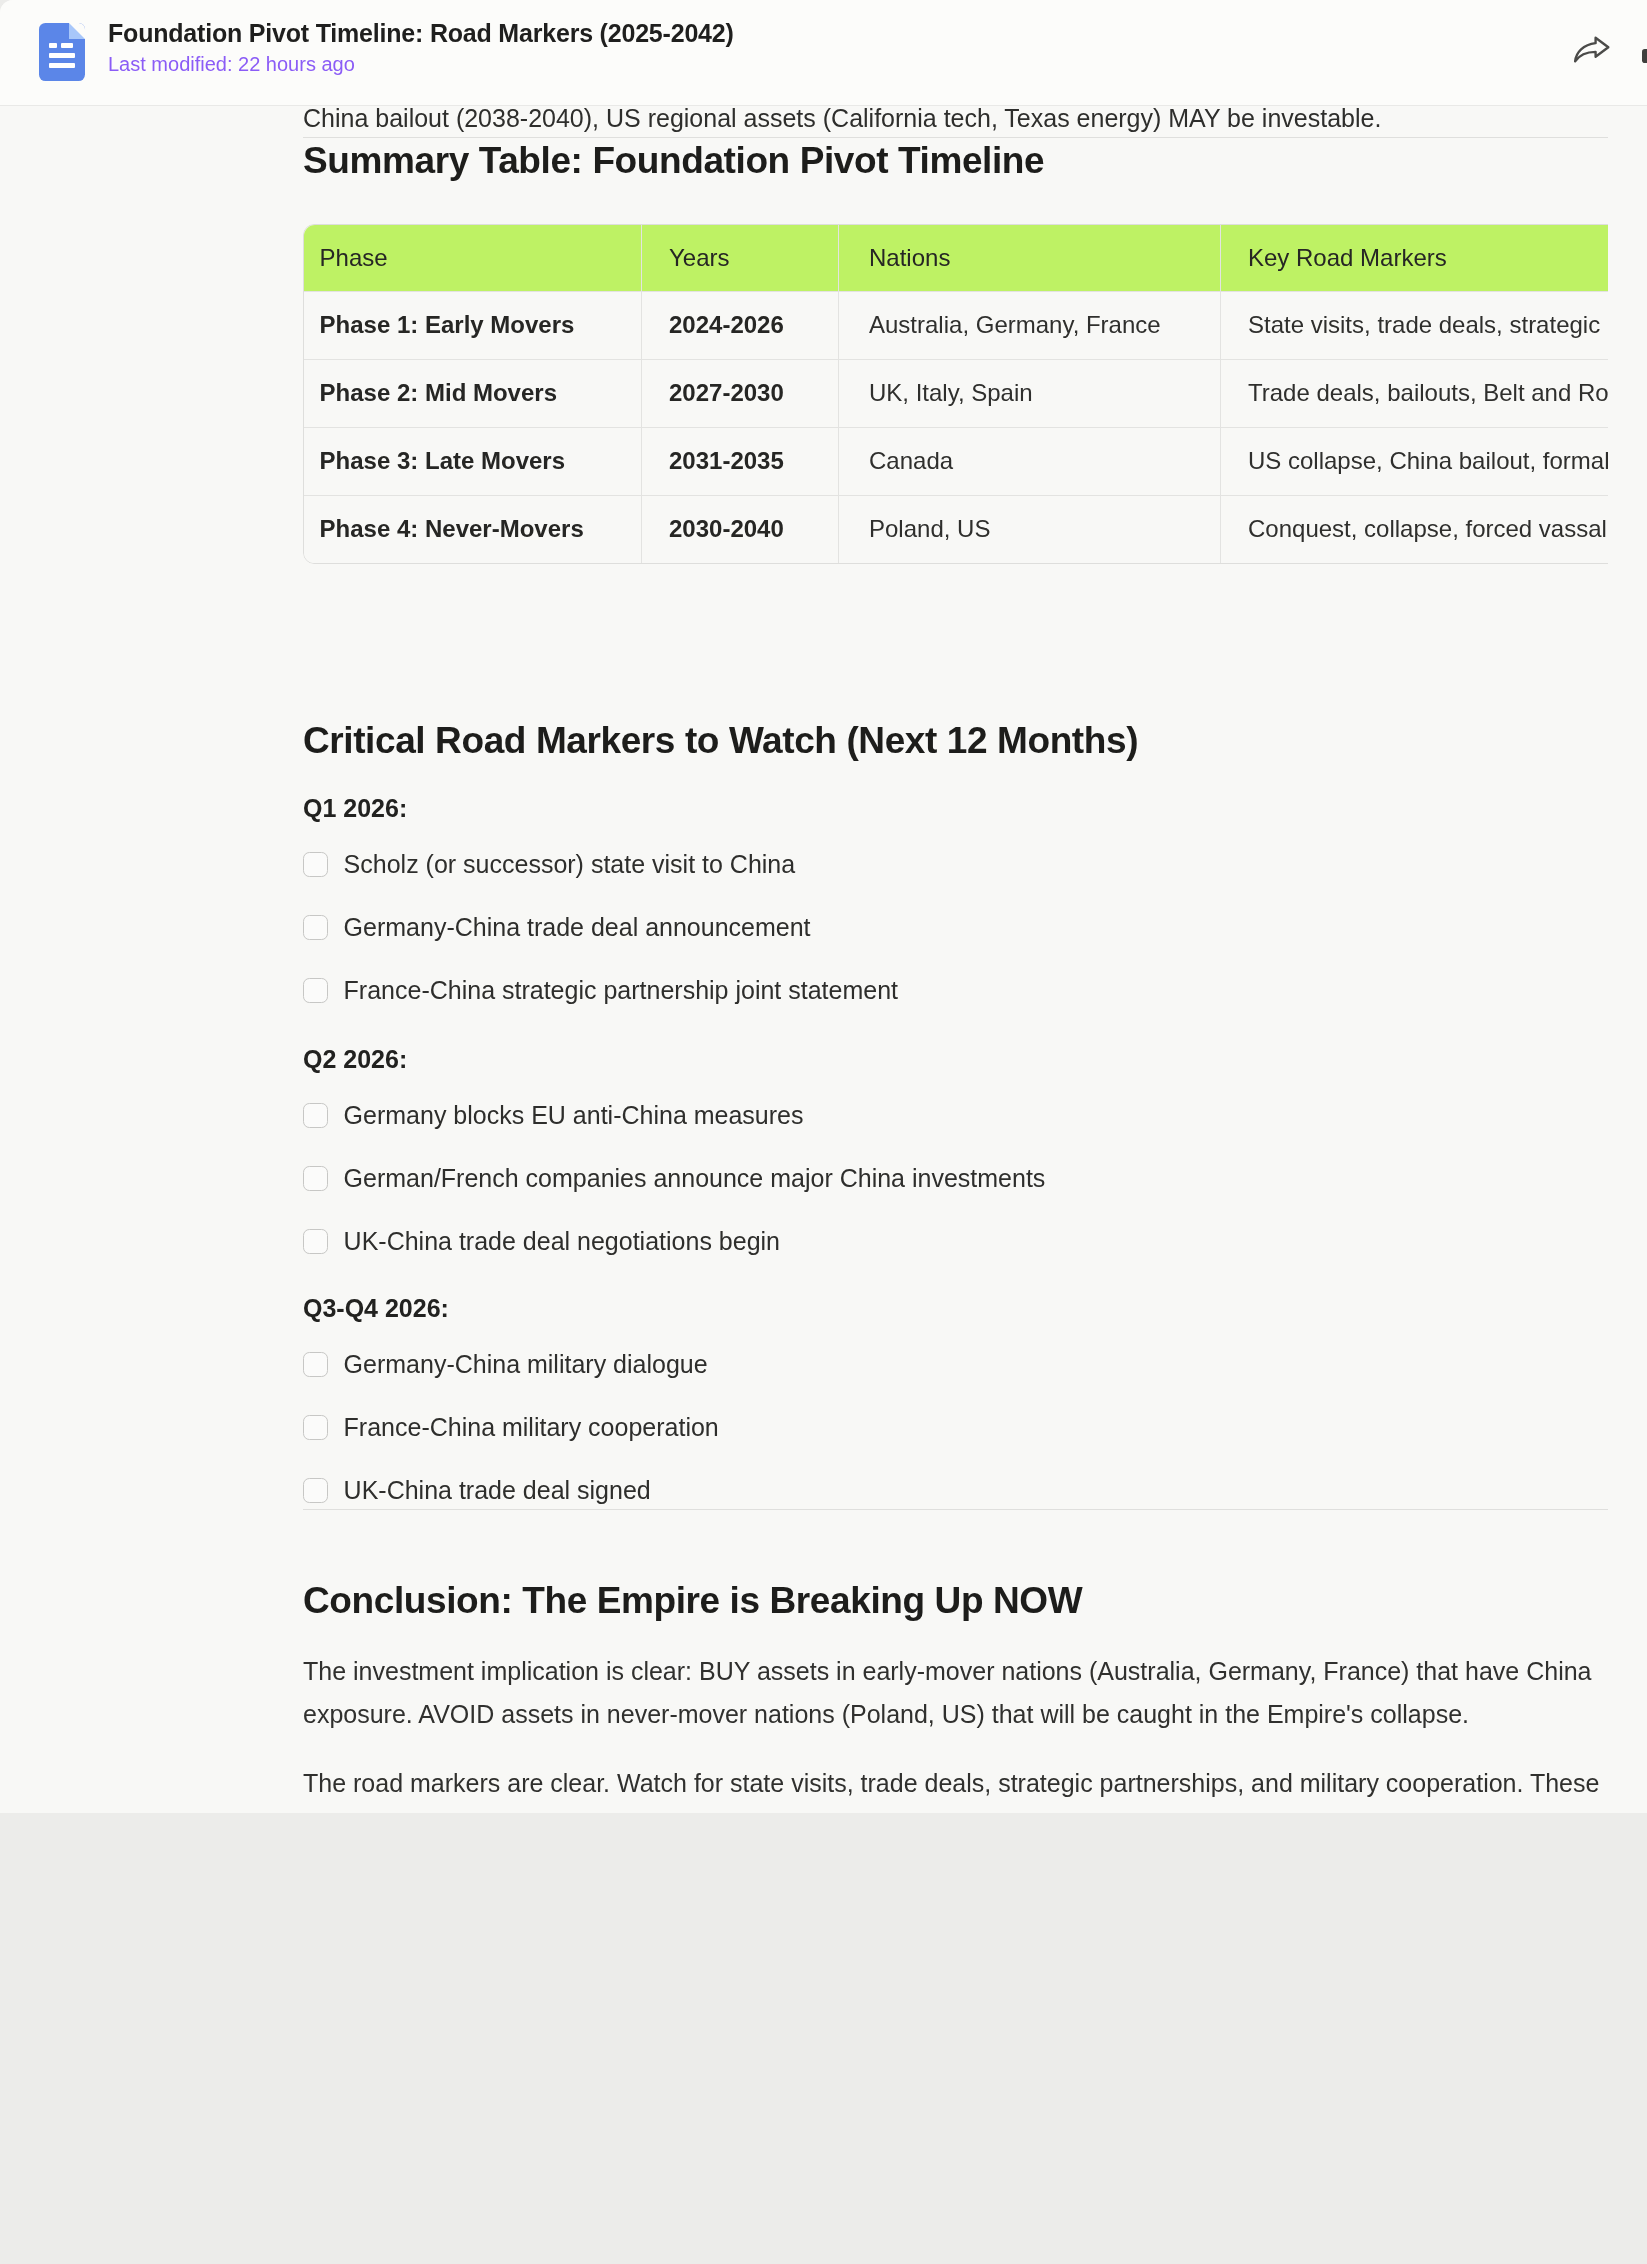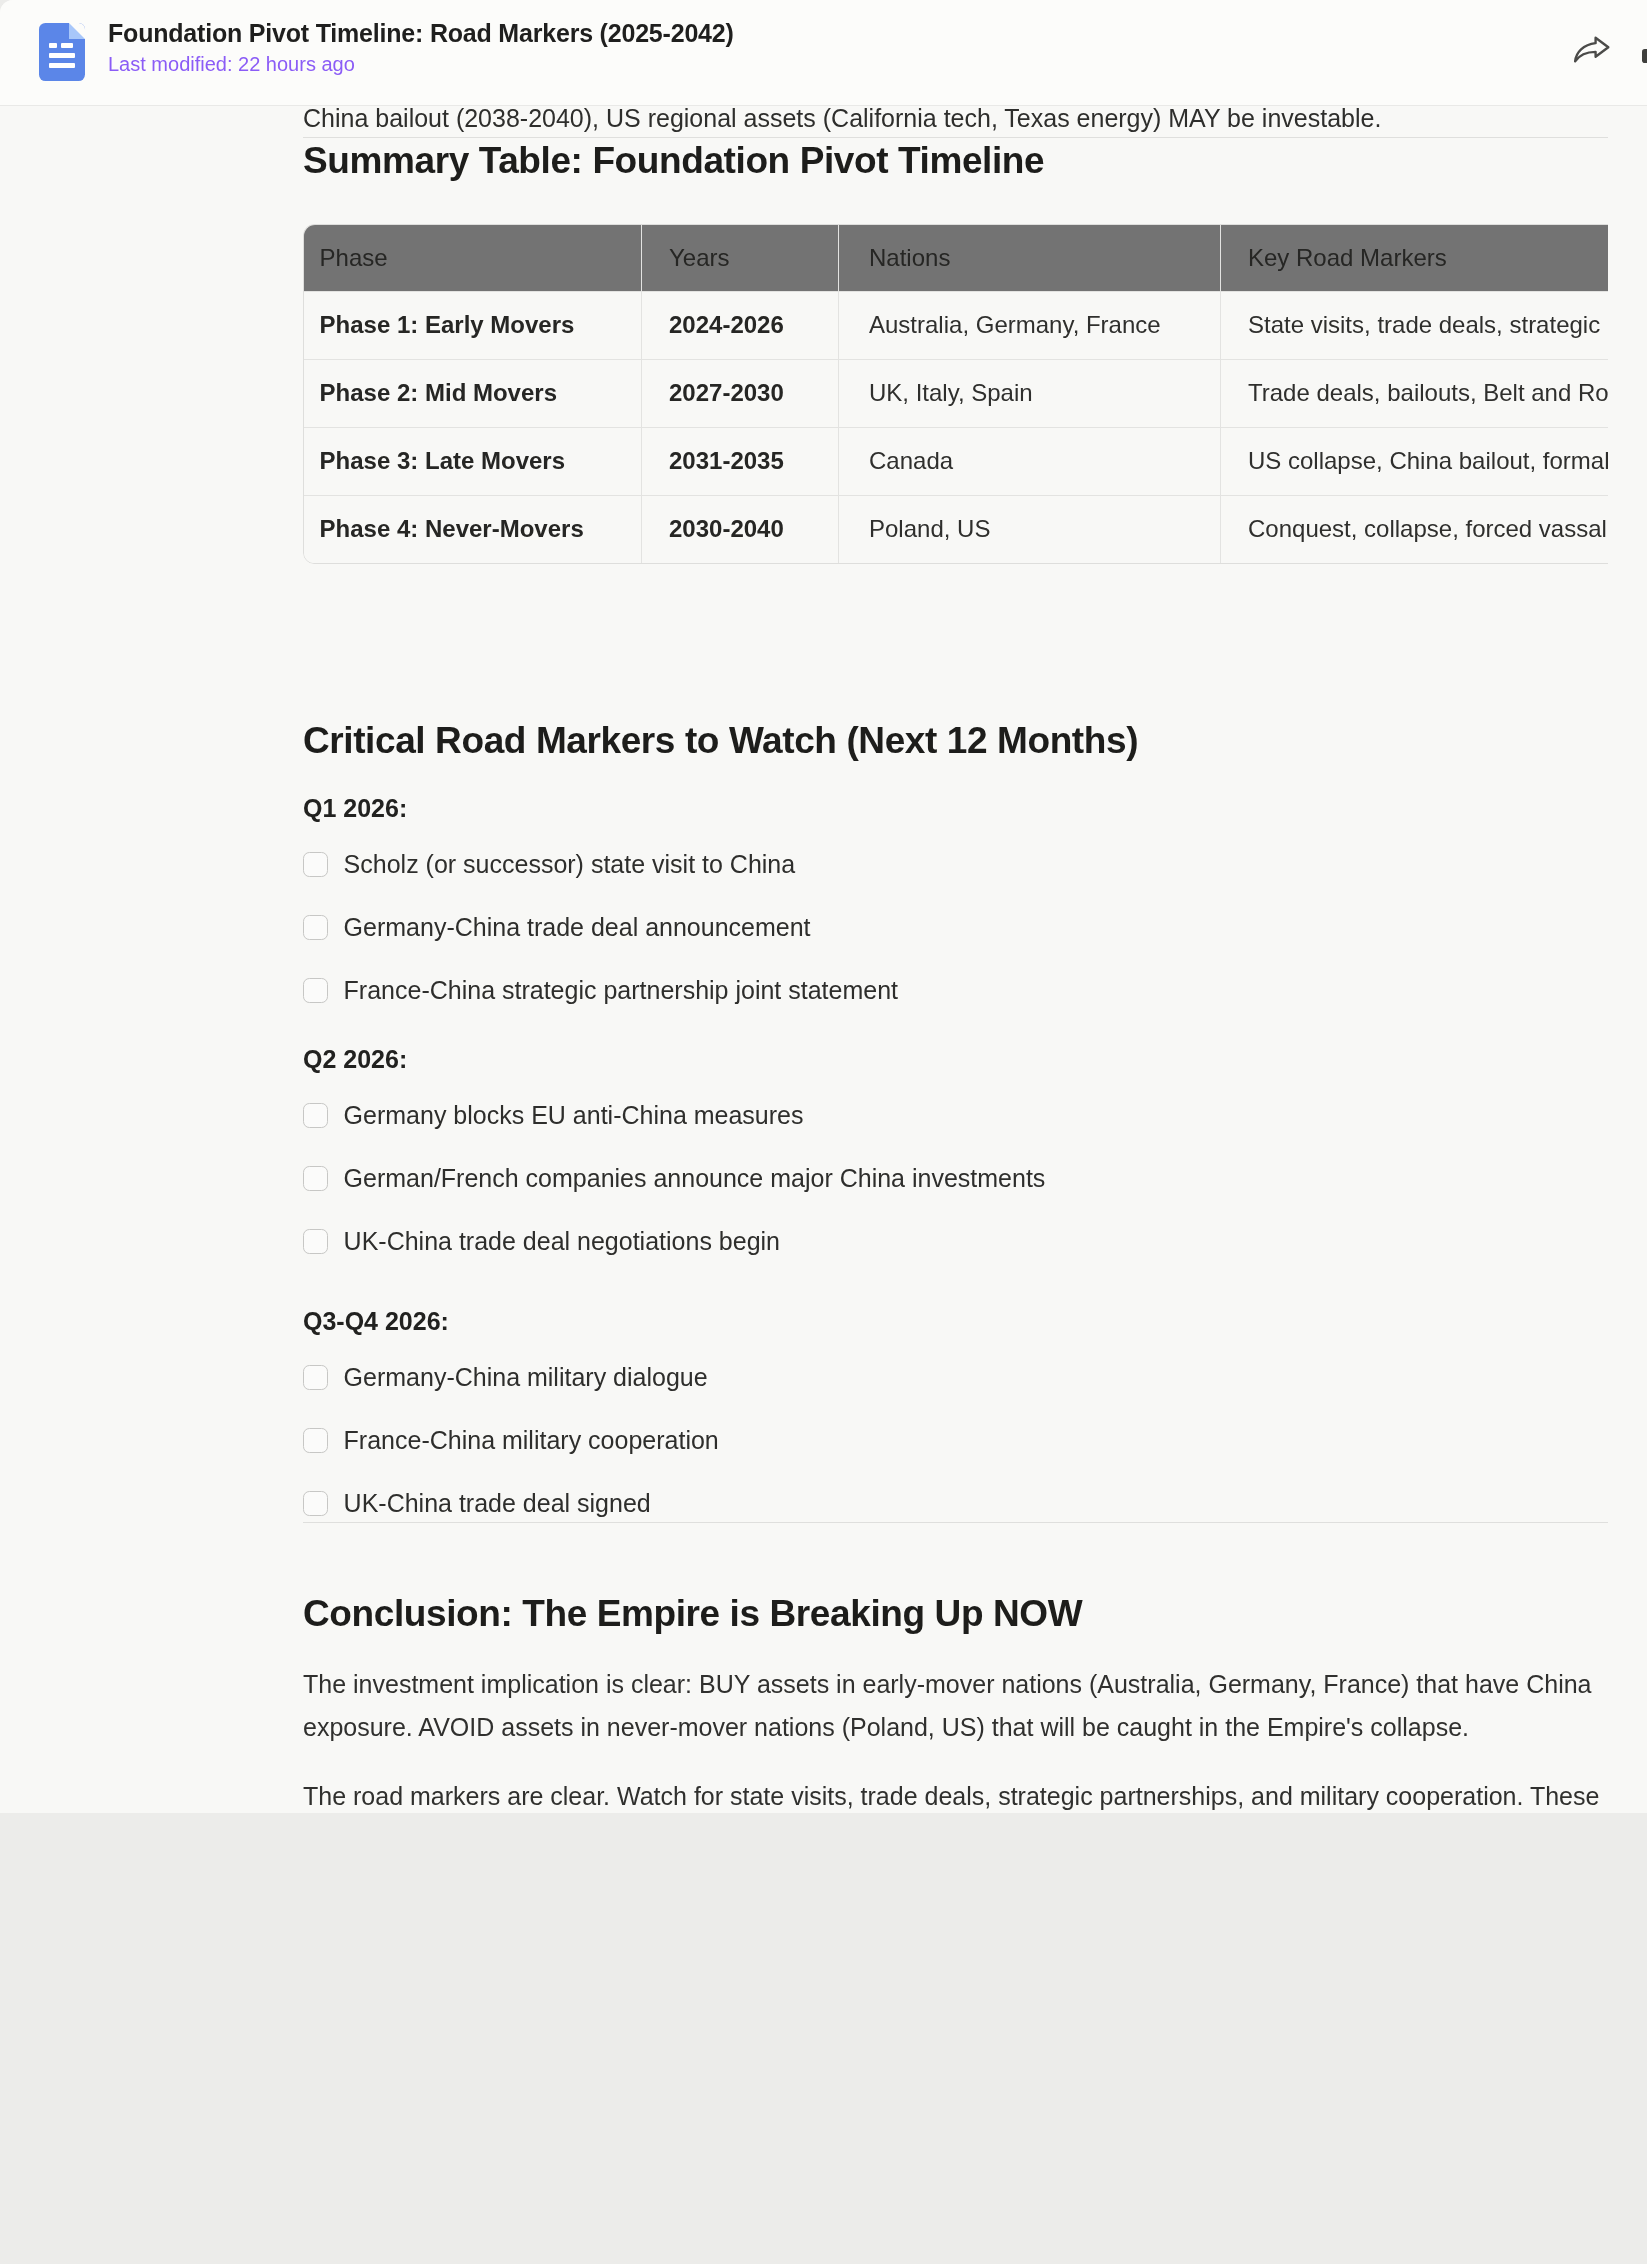--- a/index.html
+++ b/index.html
@@ -43,35 +43,35 @@
   .h-conclusion{margin-top:68px;}
 
   
   .table-clip{margin-top:40px; width:1305px; overflow:hidden; border-radius:11px 0 0 11px;}
   table.sum{border-collapse:separate; border-spacing:0; table-layout:fixed; width:1506px;
     border:0.9px solid #DEDEDC; border-radius:11px 0 0 11px; font-size:24px; color:#2F2F2D;}
   table.sum th, table.sum td{
     border-right:0.9px solid #E3E3E1; border-bottom:0.9px solid #E3E3E1;
     text-align:left; white-space:nowrap; overflow:hidden; vertical-align:middle;
   }
-  table.sum th{height:64px; background:#737373; font-weight:400; color:#262624;}
+  table.sum th{height:64px; background:#bef264; font-weight:400; color:#262624;}
   table.sum td{height:65px; background:#F8F8F6;}
   table.sum tr:last-child td{border-bottom:none;}
   table.sum th:last-child, table.sum td:last-child{border-right:none;}
   table.sum th:first-child{border-top-left-radius:11px;}
   table.sum tr:last-child td:first-child{border-bottom-left-radius:11px;}
   .c-phase{padding-left:15.6px;}
   .c-years{padding-left:27px;}
   .c-nations{padding-left:30px;}
   .c-markers{padding-left:27px;}
   td.c-phase, td.c-years{font-weight:700; color:#262624;}
 
   
   .qlabel{font-size:25px; font-weight:700; color:#222220; line-height:31px; margin:0;}
-  .q1{margin-top:29px;} .q2{margin-top:35px;} .q3{margin-top:46px;}
+  .q1{margin-top:29px;} .q2{margin-top:35px;} .q3{margin-top:33px;}
   .citem{display:flex; align-items:center; gap:15.6px; height:37px; margin-top:26px;}
   .citem.first{margin-top:22px;}
   .cbox{width:25px; height:25px; box-sizing:border-box; border:1.8px solid #C7C7C5; border-radius:6.4px; background:#FBFBFA; flex:0 0 auto;}
   .clabel{font-size:25px; color:#2E2E2C; line-height:37px;}
   .closing{margin:22px 0 0 0; font-size:25px; font-weight:700; color:#222220; line-height:37px;}
 
   
   .para{font-size:25px; line-height:43px; color:#30302E; margin:26px 0 0 0; width:1305px;}
   .para.p1{margin-top:14.7px;}
 

